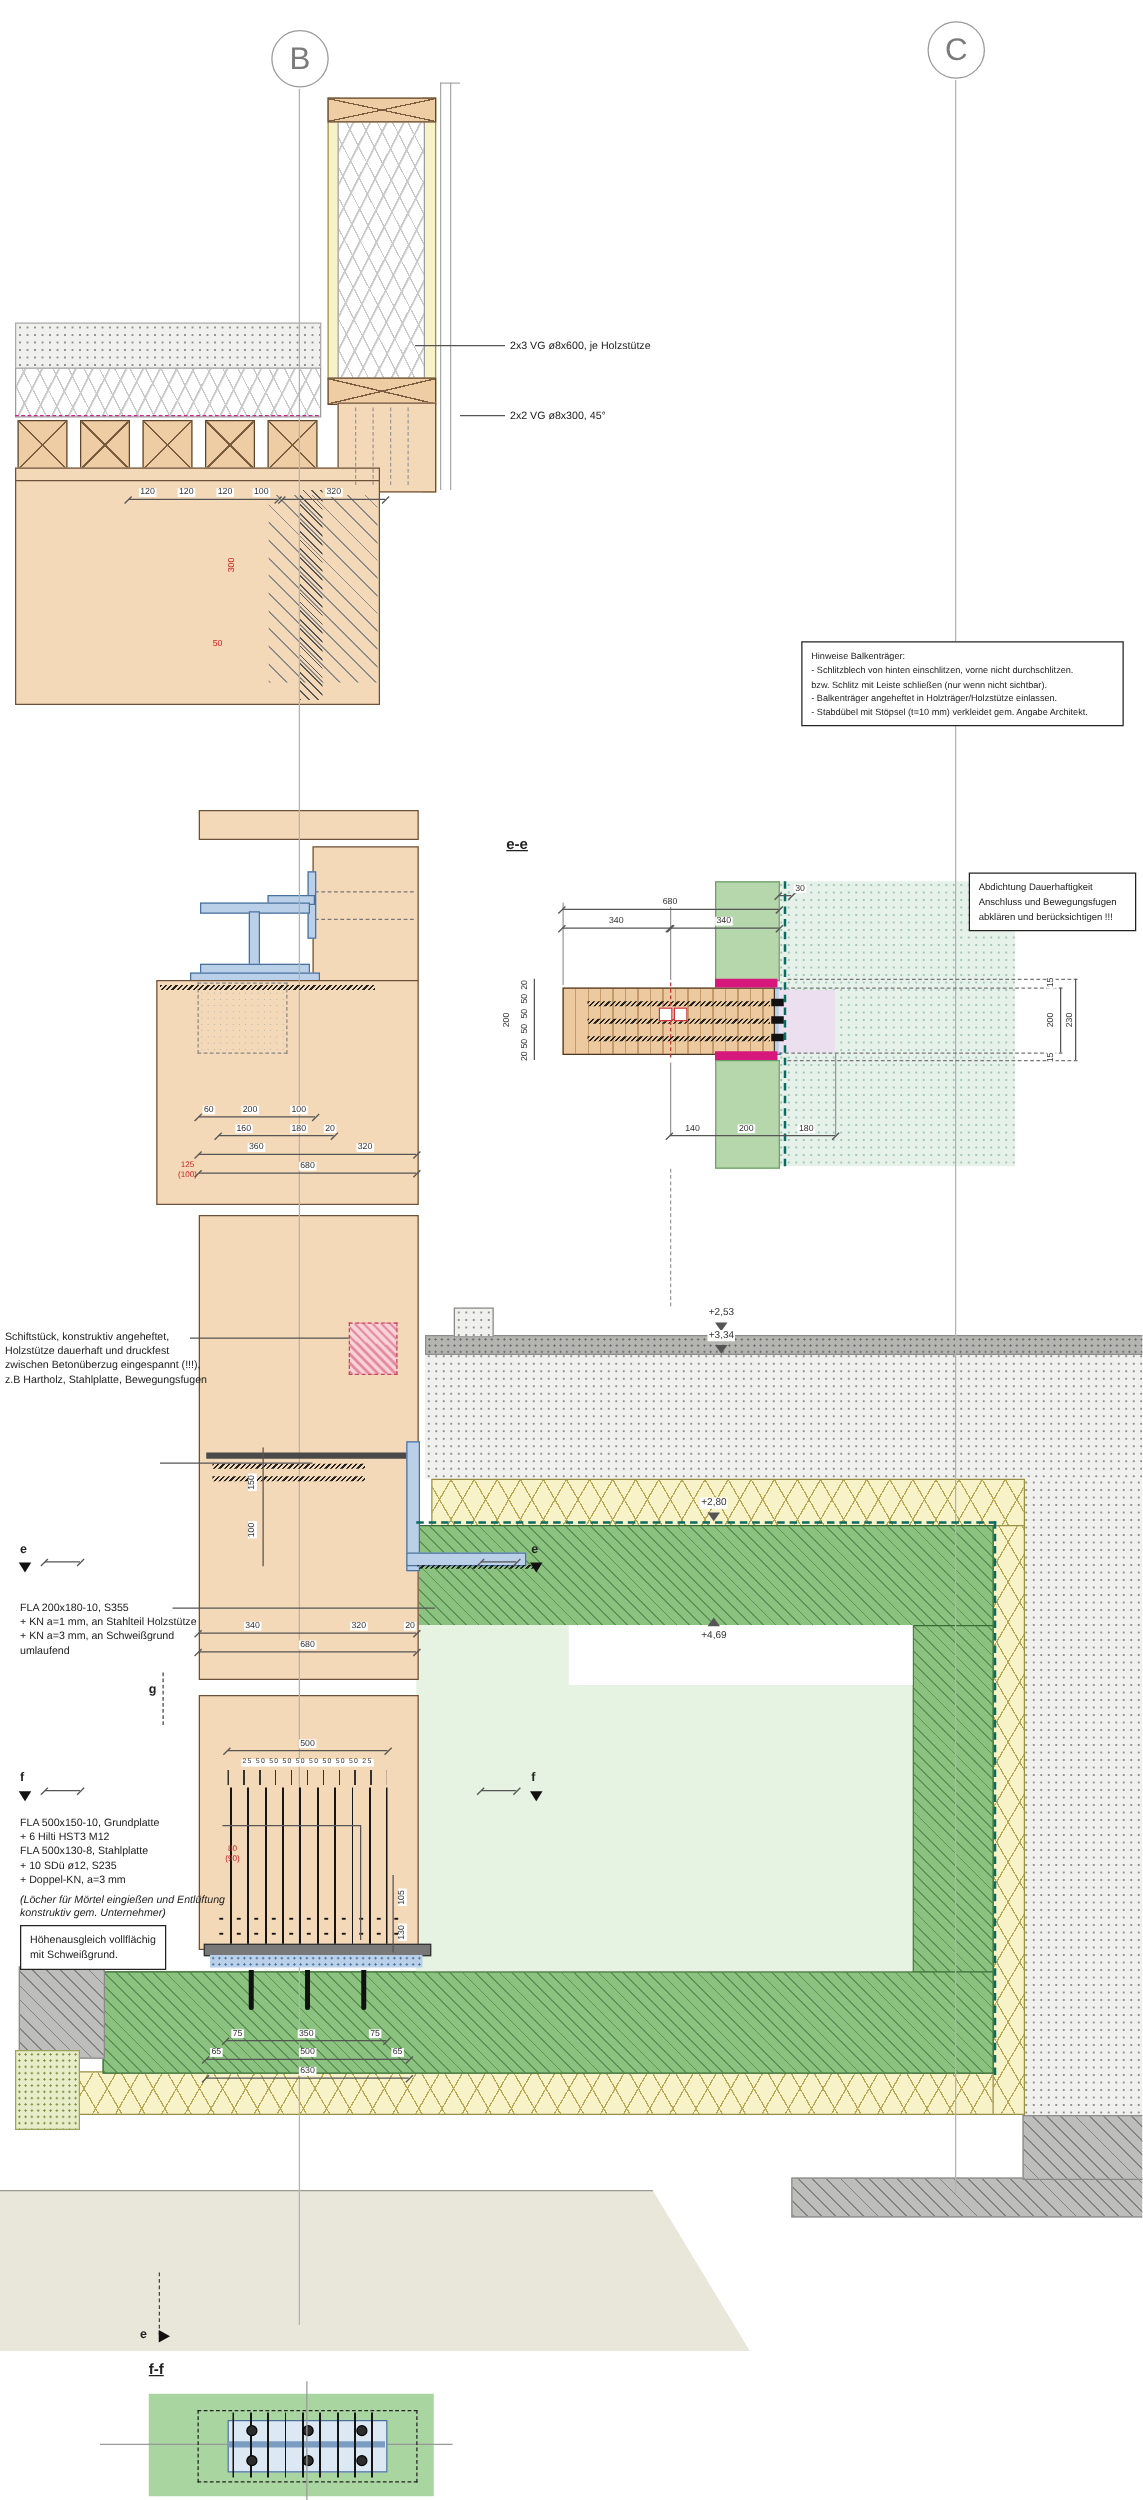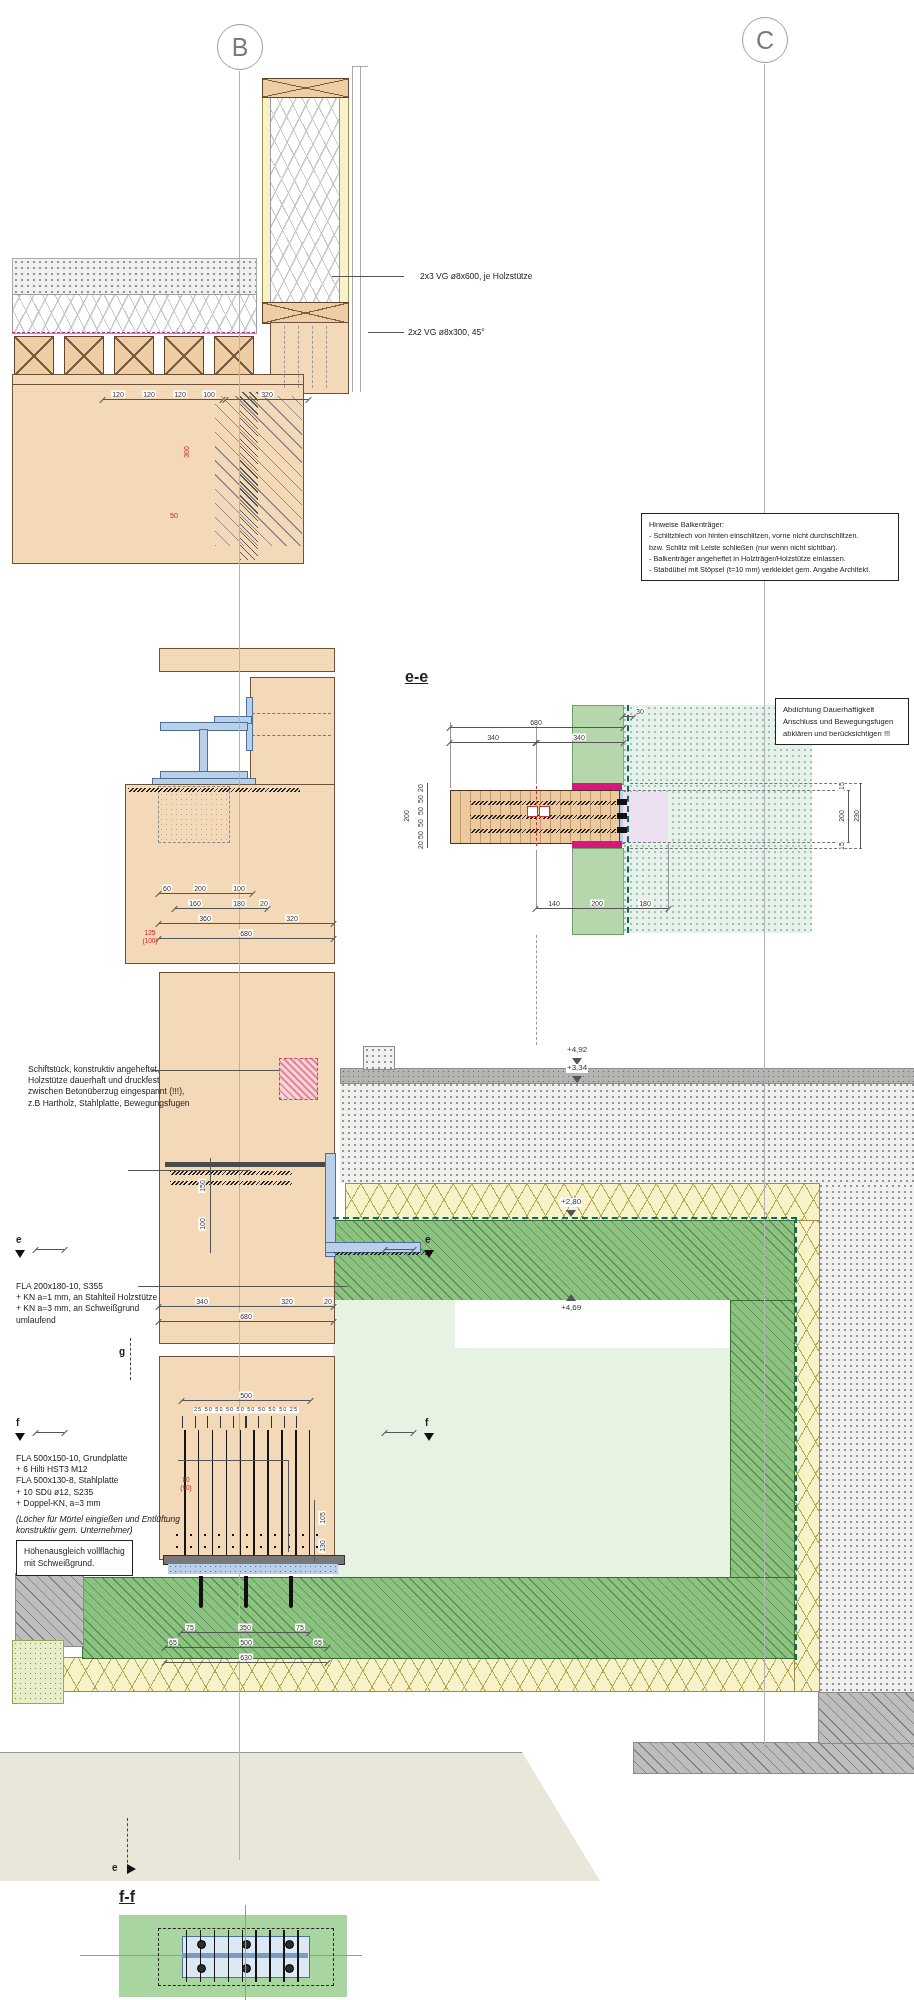--- a/index.html
+++ b/index.html
@@ -6,21 +6,21 @@
   #sheet{position:relative;width:914px;height:2000px;background:#fff;overflow:hidden;
          font-family:"Liberation Sans", sans-serif;color:#222}
   .abs{position:absolute}
   .gridline{position:absolute;width:0;border-left:1px solid #b3b3b3;z-index:40}
   .gridcircle{position:absolute;width:44px;height:44px;border:1.4px solid #9a9a9a;border-radius:50%;
       display:flex;align-items:center;justify-content:center;font-size:25px;color:#7b7b7b;background:#fff;z-index:41}
   .note{position:absolute;font-size:8.5px;line-height:1.32;color:#1a1a1a;white-space:nowrap;z-index:55}
   .note.it{font-style:italic}
   .box{position:absolute;background:#fff;border:1.3px solid #222;font-size:7.3px;line-height:1.55;
        padding:5px 7px;white-space:nowrap;z-index:60}
-  .seclab{position:absolute;font-weight:bold;font-size:16px;text-decoration:underline;z-index:56}
+  .seclab{position:absolute;font-weight:bold;font-size:12px;text-decoration:underline;z-index:56}
   .dim-label{position:absolute;font-size:7px;line-height:1;background:#fff;padding:0 1px;color:#333;
       white-space:nowrap;transform:translate(-50%,-50%);z-index:57}
   .dim-label.rot{transform:translate(-50%,-50%) rotate(-90deg)}
   .dim-label.tiny{font-size:5.5px;letter-spacing:1px}
   .red{color:#c22;background:transparent}
   .dl{position:absolute;border-top:1px solid #555;z-index:52}
   .dl::before,.dl::after{content:"";position:absolute;top:-4px;width:1px;height:8px;background:#555;transform:rotate(45deg)}
   .dl::before{left:-1px}.dl::after{right:-1px}
   .vl{position:absolute;border-left:1px solid #555;z-index:52}
   .leader{position:absolute;border-top:1px solid #555;z-index:53}
@@ -122,21 +122,21 @@
   <div class="dim-label" style="left:149px;top:394px">120</div>
   <div class="dim-label" style="left:180px;top:394px">120</div>
   <div class="dim-label" style="left:209px;top:394px">100</div>
   <div class="dl" style="left:226px;top:399px;width:82px"></div>
   <div class="dim-label" style="left:267px;top:394px">320</div>
 
   <div class="dim-label rot red" style="left:186px;top:452px;font-size:7px">300</div>
   <div class="dim-label red" style="left:174px;top:515px;font-size:7px">50</div>
 
   <div class="leader" style="left:332px;top:276px;width:72px"></div>
-  <div class="note" style="left:420px;top:271px">2x3 VG ø8x600, je Holzstütze</div>
+  <div class="note" style="left:408px;top:271px">2x3 VG ø8x600, je Holzstütze</div>
   <div class="leader" style="left:368px;top:332px;width:36px"></div>
   <div class="note" style="left:408px;top:327px">2x2 VG ø8x300, 45°</div>
 
   <div class="box" style="left:641px;top:513px;width:242px">
     <div>Hinweise Balkenträger:</div>
     <div>- Schlitzblech von hinten einschlitzen, vorne nicht durchschlitzen.</div>
     <div>  bzw. Schlitz mit Leiste schließen (nur wenn nicht sichtbar).</div>
     <div>- Balkenträger angeheftet in Holzträger/Holzstütze einlassen.</div>
     <div>- Stabdübel mit Stöpsel (t=10 mm) verkleidet gem. Angabe Architekt.</div>
   </div>
@@ -237,21 +237,21 @@
     <div>Abdichtung Dauerhaftigkeit</div>
     <div>Anschluss und Bewegungsfugen</div>
     <div>abklären und berücksichtigen !!!</div>
   </div>
 
   <div class="stip" style="left:340px;top:1082px;width:574px;height:101px"></div>
   <div class="stip" style="left:818px;top:1183px;width:96px;height:509px"></div>
   <div class="stipdark" style="left:340px;top:1068px;width:574px;height:14px"></div>
   <div class="stip" style="left:363px;top:1046px;width:30px;height:22px;border:1px solid #888"></div>
 
-  <div class="lvl" style="left:566px;top:1046px">+4,92</div>
+  <div class="lvl" style="left:566px;top:1046px">+2,53</div>
   <div class="tri-d" style="left:572px;top:1058px"></div>
   <div class="lvl" style="left:566px;top:1064px">+3,34</div>
   <div class="tri-d" style="left:572px;top:1076px"></div>
 
   <div class="yzz" style="left:345px;top:1183px;width:473px;height:37px"></div>
   <div class="yzz" style="left:793px;top:1220px;width:25px;height:470px"></div>
   <div class="yzz" style="left:60px;top:1657px;width:733px;height:33px"></div>
   <div class="ghatch" style="left:333px;top:1220px;width:460px;height:80px"></div>
   <div class="ghatch" style="left:730px;top:1300px;width:63px;height:357px"></div>
   <div class="ghatch" style="left:82px;top:1577px;width:711px;height:80px"></div>
@@ -335,21 +335,21 @@
   <div class="tri-dn" style="left:424px;top:1250px"></div>
 
   <div class="mark" style="left:16px;top:1417px">f</div>
   <div class="tri-dn" style="left:15px;top:1433px"></div>
   <div class="dl" style="left:36px;top:1432px;width:28px"></div>
   <div class="dl" style="left:385px;top:1432px;width:28px"></div>
   <div class="mark" style="left:425px;top:1417px">f</div>
   <div class="tri-dn" style="left:424px;top:1433px"></div>
 
   <div class="leader" style="left:152px;top:1070px;width:127px"></div>
-  <div class="note" style="left:28px;top:1064px">
+  <div class="note" style="left:4px;top:1064px">
     <div>Schiftstück, konstruktiv angeheftet,</div>
     <div>Holzstütze dauerhaft und druckfest</div>
     <div>zwischen Betonüberzug eingespannt (!!!),</div>
     <div>z.B Hartholz, Stahlplatte, Bewegungsfugen</div>
   </div>
 
   <div class="leader" style="left:128px;top:1170px;width:122px"></div>
 
   <div class="leader" style="left:138px;top:1286px;width:210px"></div>
   <div class="note" style="left:16px;top:1281px">

